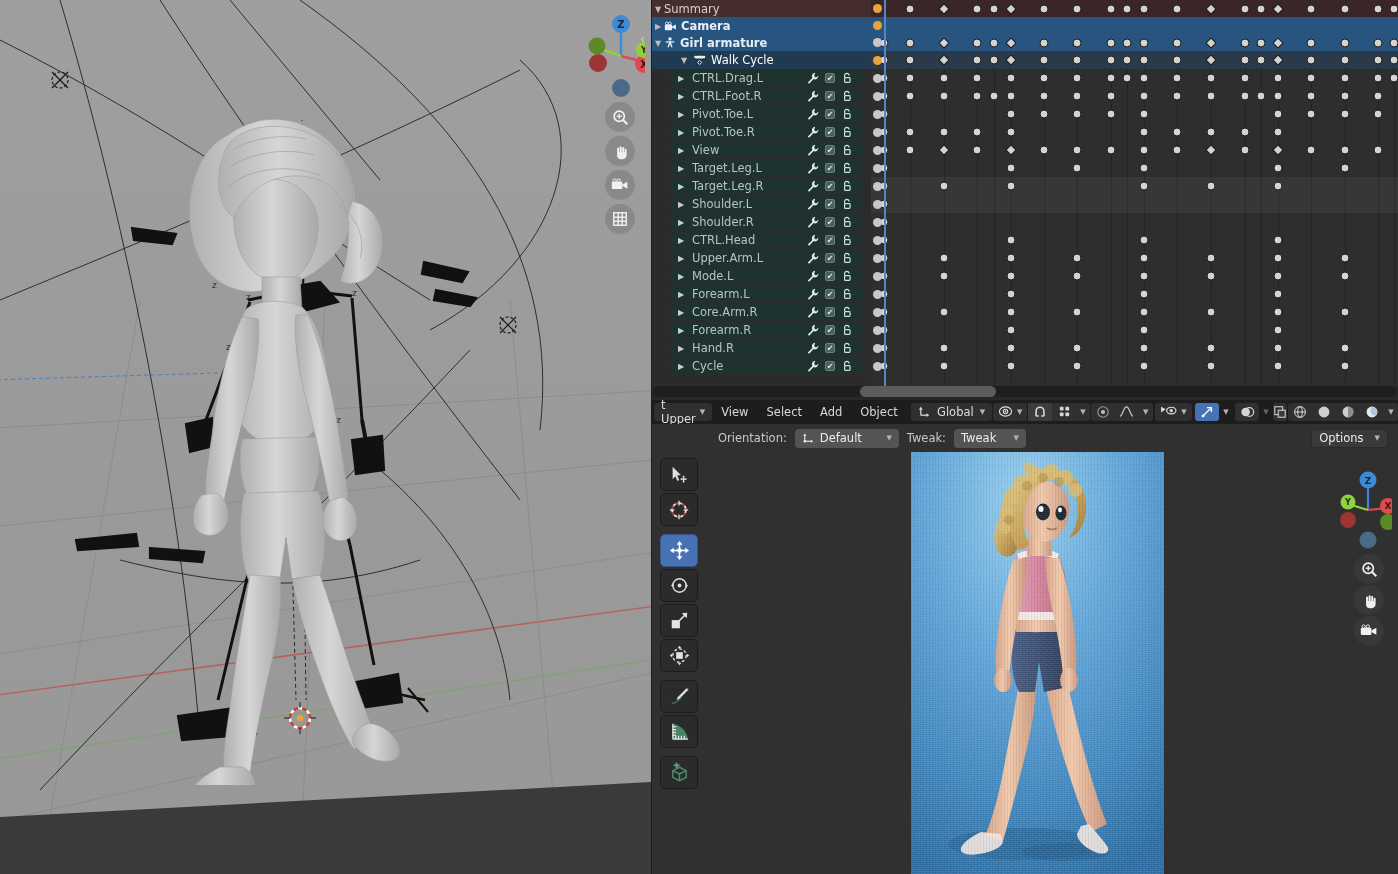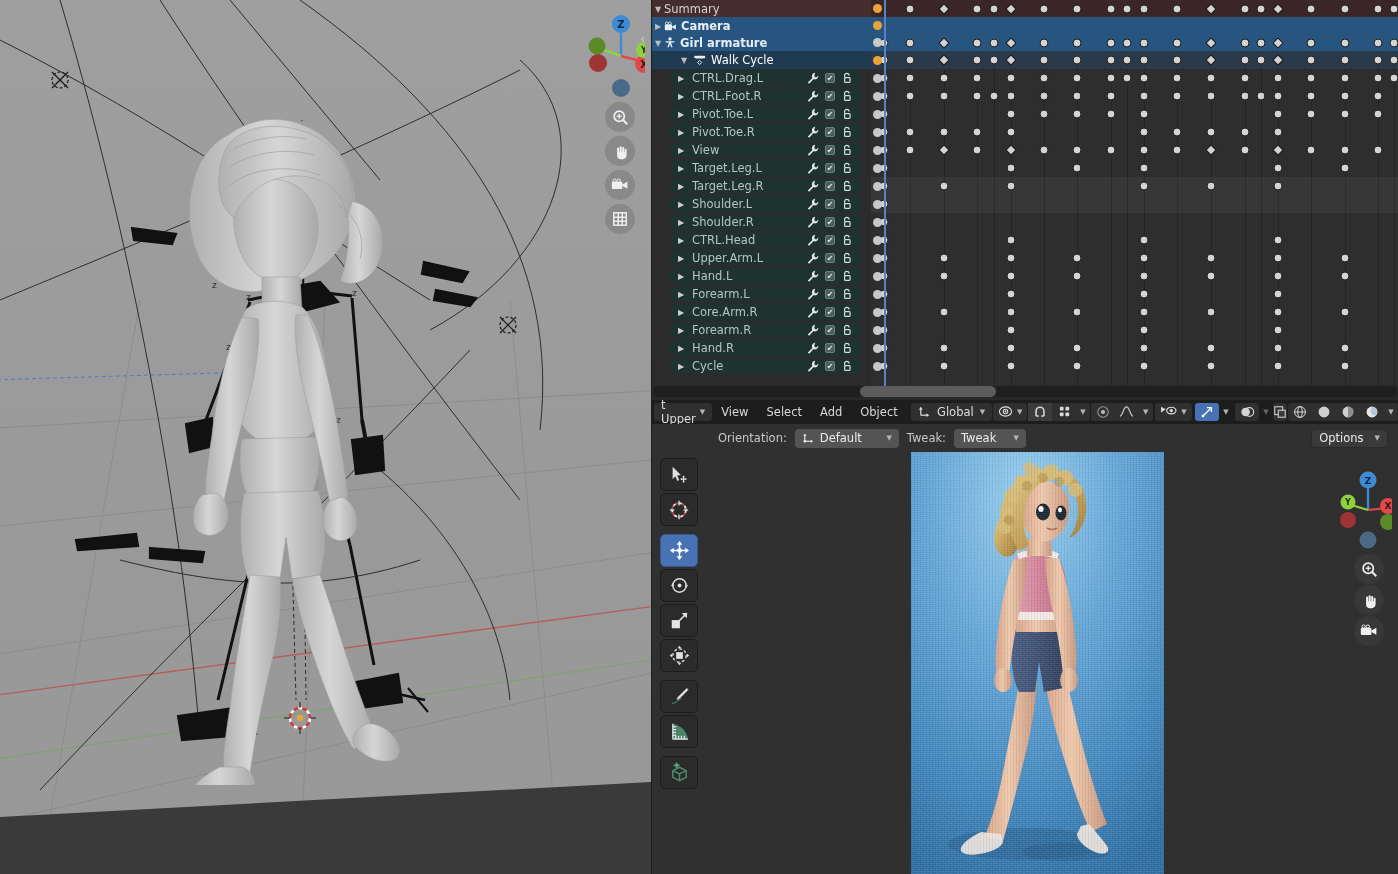--- a/index.html
+++ b/index.html
@@ -824,21 +824,21 @@
                 <rect x="4.2" y="6.6" width="6.4" height="5.6" rx="1"></rect>
               </svg>
             </span>
           </div>
         </div>
       </div>
       <div class="chanRow rowBone" style="position: absolute; left: 0px; right: 0px; top: 267px; height: 18px;">
         <div class="bonePill">
           <div class="boneInner">
             <span class="boneTri">▶</span>
-            <span class="nm">Hand.L</span>
+            <span class="nm">Mode.L</span>
             <span class="boneIcons">
               <svg class="wrenchIcon" viewBox="0 0 14 14" fill="#e6ece9">
                 <path d="M9.6.8a4 4 0 00-3.3 6.1L1 12.2l1.4 1.4 5.3-5.3A4 4 0 0013.2 4l-2.3 2.3-1.9-.5-.5-1.9z"></path>
               </svg>
               <span class="ckbox">✔</span>
               <svg class="lockIcon" viewBox="0 0 14 14" fill="none" stroke="#cfe0d9" stroke-width="1.4">
                 <path d="M4.2 6.4V4.2a2.6 2.6 0 015.2 0"></path>
                 <rect x="4.2" y="6.6" width="6.4" height="5.6" rx="1"></rect>
               </svg>
             </span>

